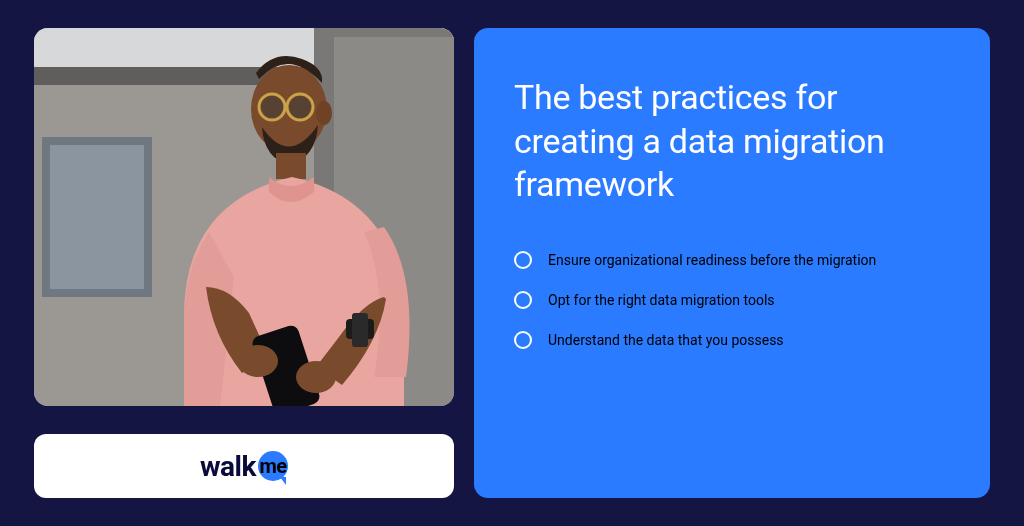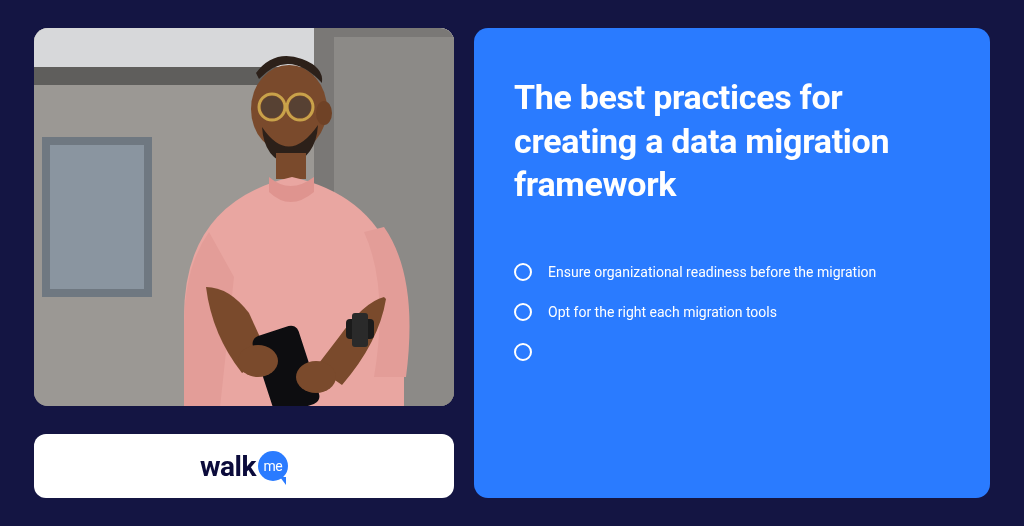--- a/index.html
+++ b/index.html
@@ -55,35 +55,35 @@
       position: relative;
     }
     .logo-bubble::after {
       content: "";
       position: absolute;
       bottom: -4px; right: 2px;
       width: 0; height: 0;
       border-left: 6px solid transparent;
       border-top: 8px solid #2a7bff;
     }
-    .logo-me { color: #ffffff; font-size: 14px; font-weight: 400; }
+    .logo-me { color: #000000; font-size: 20px; font-weight: 700; }
     .right-panel {
       flex: 1;
       background: #2a7bff;
       border-radius: 14px;
       padding: 48px 40px 32px 40px;
       color: #ffffff;
       display: flex;
       flex-direction: column;
     }
     .panel-title {
       font-size: 34px;
       line-height: 1.28;
-      font-weight: 700;
-      margin-bottom: 56px;
+      font-weight: 400;
+      margin-bottom: 44px;
       letter-spacing: -0.3px;
     }
     .bullet-list {
       display: flex;
       flex-direction: column;
       gap: 22px;
     }
     .bullet-item {
       display: flex;
       align-items: center;
@@ -92,21 +92,21 @@
     .bullet-circle {
       width: 18px;
       height: 18px;
       border: 2px solid #ffffff;
       border-radius: 50%;
       flex: 0 0 18px;
     }
     .bullet-text {
       font-size: 14px;
       font-weight: 400;
-      color: #ffffff;
+      color: #000000;
     }
   </style>
 </head>
 <body>
 
 <div class="left-col">
   <div class="photo-card">
     <svg viewBox="0 0 420 400" preserveAspectRatio="xMidYMid slice">
 
       <rect x="0" y="0" width="420" height="400" fill="#9b9894"></rect>
@@ -164,19 +164,20 @@
 
 <div class="right-panel">
   <div class="panel-title">The best practices for creating a data migration framework</div>
   <div class="bullet-list">
     <div class="bullet-item">
       <span class="bullet-circle"></span>
       <span class="bullet-text">Ensure organizational readiness before the migration</span>
     </div>
     <div class="bullet-item">
       <span class="bullet-circle"></span>
-      <span class="bullet-text">Opt for the right each migration tools</span>
+      <span class="bullet-text">Opt for the right data migration tools</span>
     </div>
     <div class="bullet-item">
       <span class="bullet-circle"></span>
+      <span class="bullet-text">Understand the data that you possess</span>
     </div>
   </div>
 </div>
 
 </body></html>

